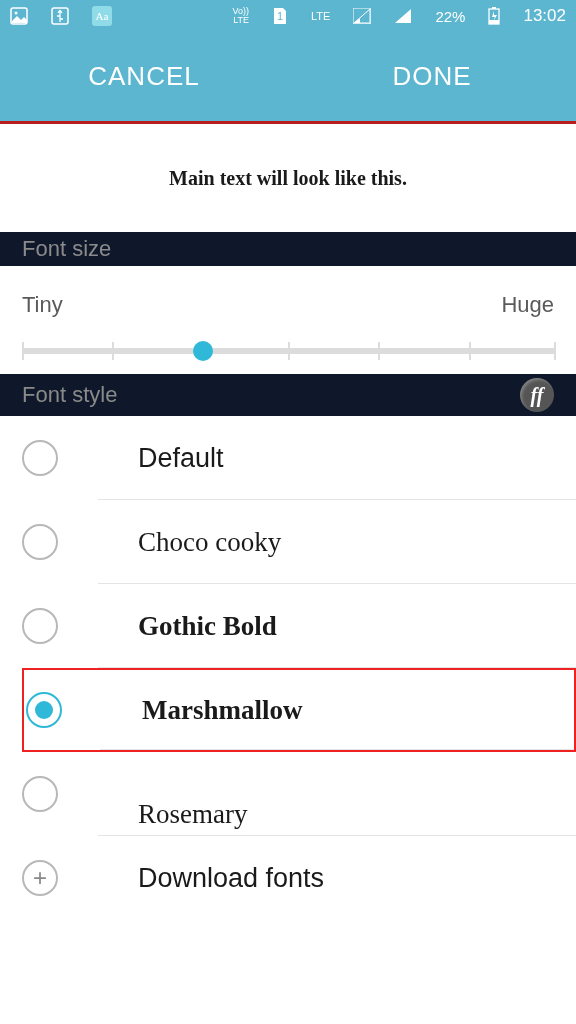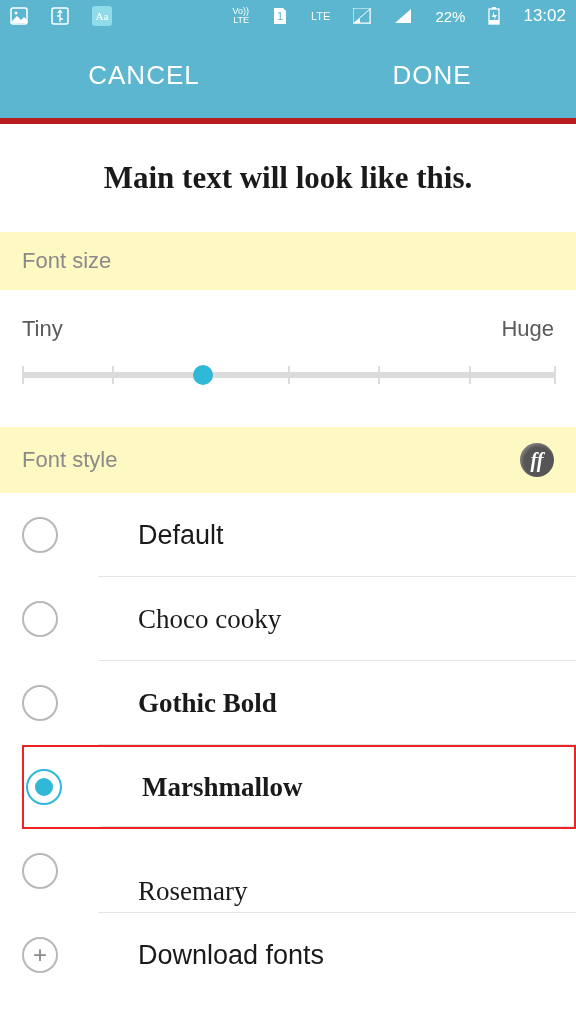--- a/index.html
+++ b/index.html
@@ -4,32 +4,32 @@
   <style>
     * { margin:0; padding:0; box-sizing:border-box; }
     html, body { width:576px; height:1024px; font-family:sans-serif; background:#fff; overflow:hidden; }
 
     
     .statusbar { height:32px; background:#5cb6cf; display:flex; align-items:center; padding:0 10px; color:#fff; font-size:15px; justify-content:space-between; }
     .sb-left, .sb-right { display:flex; align-items:center; gap:23px; }
     .sb-icon { display:inline-flex; align-items:center; justify-content:center; }
 
     
-    .actionbar { height:92px; background:#5cb6cf; display:flex; border-bottom:6px solid #b91c1c; }
+    .actionbar { height:92px; background:#5cb6cf; display:flex; border-bottom:3px solid #b91c1c; }
     .action-btn { flex:1; display:flex; align-items:center; justify-content:center; color:#fff; font-size:26px; font-weight:500; letter-spacing:1px; cursor:pointer; }
 
     .preview { height:108px; display:flex; align-items:center; justify-content:center; background:#fff; }
-    .preview-text { font-family:"Comic Sans MS","Comic Sans",cursive; font-size:31px; font-weight:700; color:#1a1a1a; }
+    .preview-text { font-family:"Comic Sans MS","Comic Sans",cursive; font-size:20px; font-weight:700; color:#1a1a1a; }
 
     
-    .section { background:#fef9c3; padding:16px 22px; color:#8a8a8a; font-size:22px; }
+    .section { background:#0f172a; padding:4px 22px; color:#8a8a8a; font-size:22px; }
     .section.fs { position:relative; display:flex; align-items:center; justify-content:space-between; }
 
     
-    .slider-area { background:#fff; padding:26px 22px 49px; }
+    .slider-area { background:#fff; padding:26px 22px 20px; }
     .slider-labels { display:flex; justify-content:space-between; color:#5a5a5a; font-size:22px; margin-bottom:30px; }
     .slider-track { position:relative; height:6px; background:#dcdcdc; width:100%; border-radius:0; }
     .slider-tick { position:absolute; top:-6px; width:2px; height:18px; background:#dcdcdc; }
     .slider-thumb { position:absolute; top:50%; transform:translate(-50%,-50%); width:20px; height:20px; border-radius:50%; background:#2fb8d8; cursor:pointer; }
 
     .ff-icon { width:34px; height:34px; border-radius:50%; background:#555; color:#fff; display:flex; align-items:center; justify-content:center; font-family:serif; font-style:italic; font-size:20px; font-weight:700; box-shadow:inset 2px 2px 3px rgba(255,255,255,.25); }
 
     
     .list { background:#fff; padding-left:22px; }
     .row { display:flex; align-items:center; height:84px; cursor:pointer; position:relative;gap:40px; }

